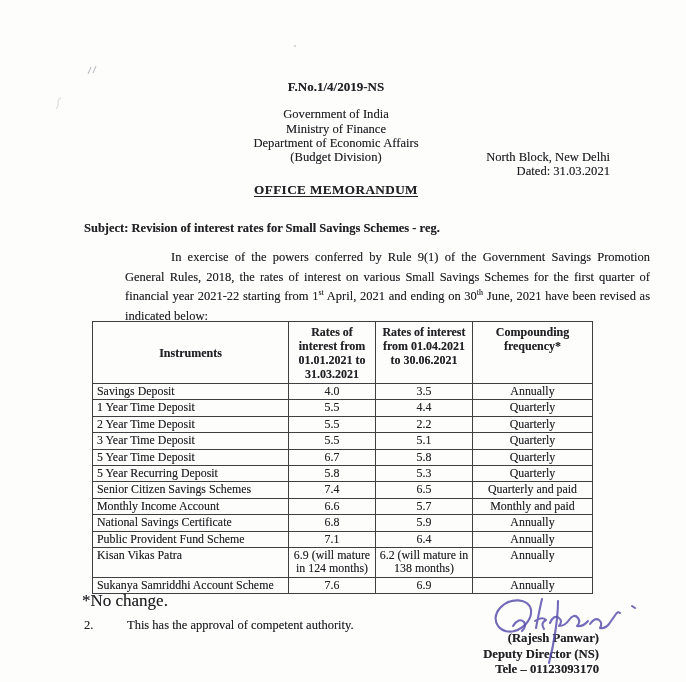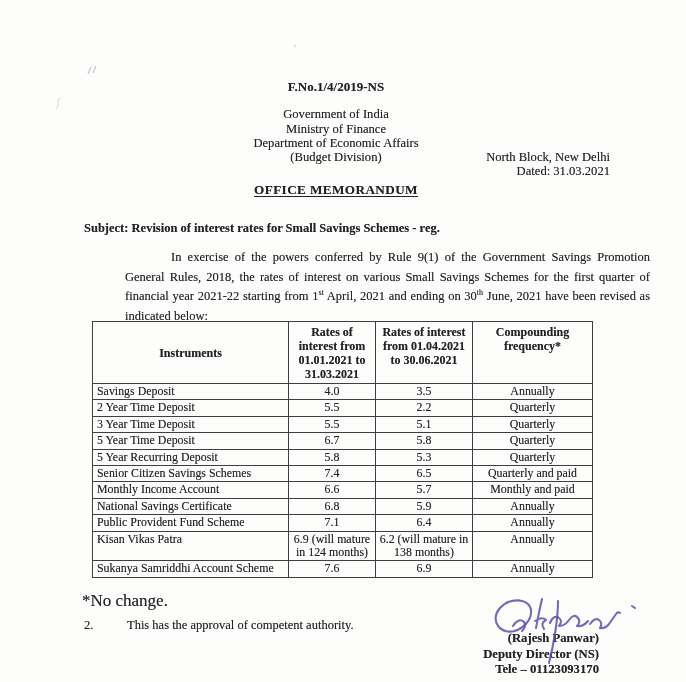--- a/index.html
+++ b/index.html
@@ -122,20 +122,26 @@
       </tr>
     </thead>
     <tbody>
       <tr>
           <td class="instr">Savings Deposit</td>
           <td>4.0</td>
           <td>3.5</td>
           <td>Annually</td>
         </tr>
       <tr>
+          <td class="instr">1 Year Time Deposit</td>
+          <td>5.5</td>
+          <td>4.4</td>
+          <td>Quarterly</td>
+        </tr>
+      <tr>
           <td class="instr">2 Year Time Deposit</td>
           <td>5.5</td>
           <td>2.2</td>
           <td>Quarterly</td>
         </tr>
       <tr>
           <td class="instr">3 Year Time Deposit</td>
           <td>5.5</td>
           <td>5.1</td>
           <td>Quarterly</td>

